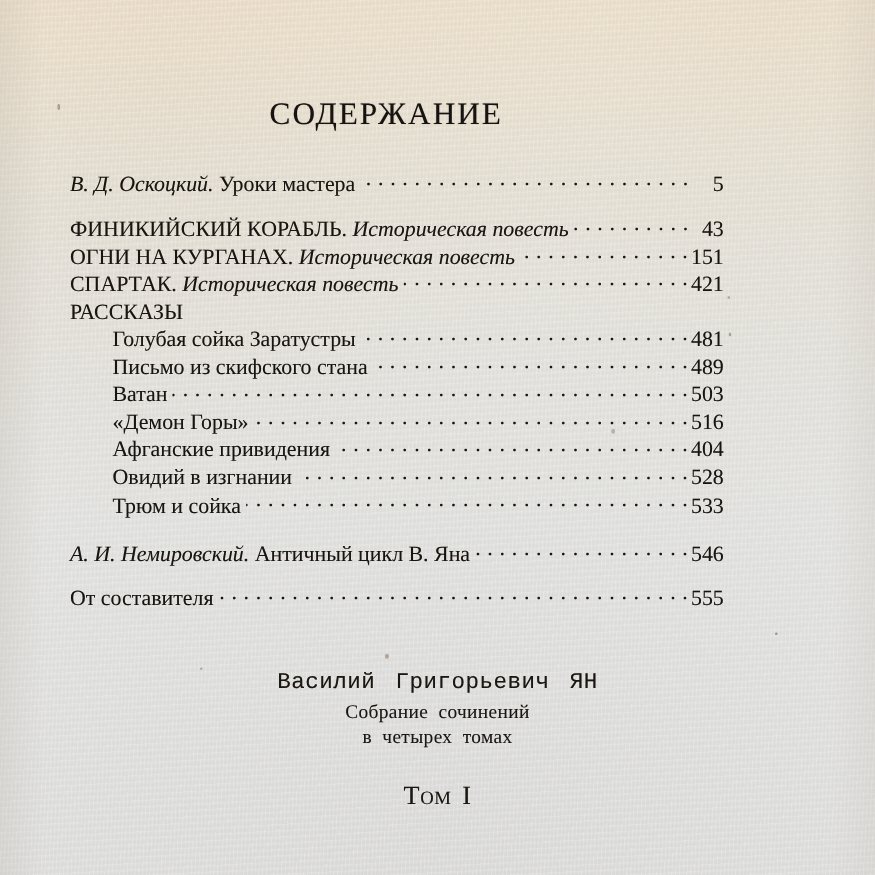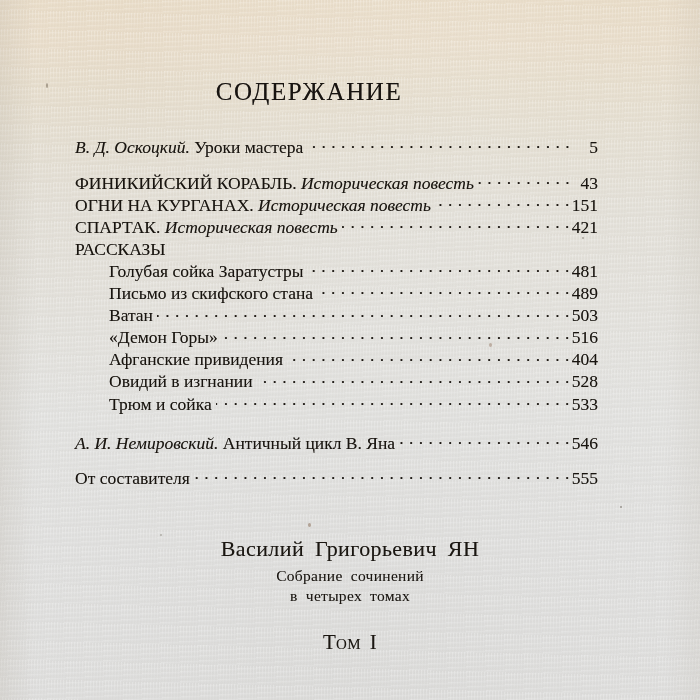--- a/index.html
+++ b/index.html
@@ -82,21 +82,20 @@
     letter-spacing: 1.6px;
     color: #171310;
     text-shadow: 0 0 .6px rgba(20,16,12,.45);
   }
 
   .toc {
     position: absolute;
     left: 56px;
     top: 135px;
     width: 523px;   
-    margin-left: 19px;
   }
 
   .row {
     display: flex;
     align-items: baseline;
     white-space: nowrap;
     font-size: 17.5px;
     line-height: 19.6px;
     color: #18140f;
     text-shadow: 0 0 .5px rgba(24,20,15,.35);
@@ -133,24 +132,25 @@
   
   .colophon {
     position: absolute;
     left: 0;
     top: 536px;
     width: 700px;
     text-align: center;
     color: #1a1611;
   }
   .colophon .author {
-    font-size: 22px;
+    font-size: 18px;
     letter-spacing: .4px;
     word-spacing: 5px;
     text-shadow: 0 0 .5px rgba(24,20,15,.35);
+    font-family: Liberation Mono, monospace;
   }
   .colophon .series {
     margin-top: 4px;
     font-size: 15.5px;
     line-height: 20px;
     word-spacing: 4px;
     letter-spacing: .3px;
     text-shadow: 0 0 .5px rgba(24,20,15,.3);
   }
   .colophon .volume {

